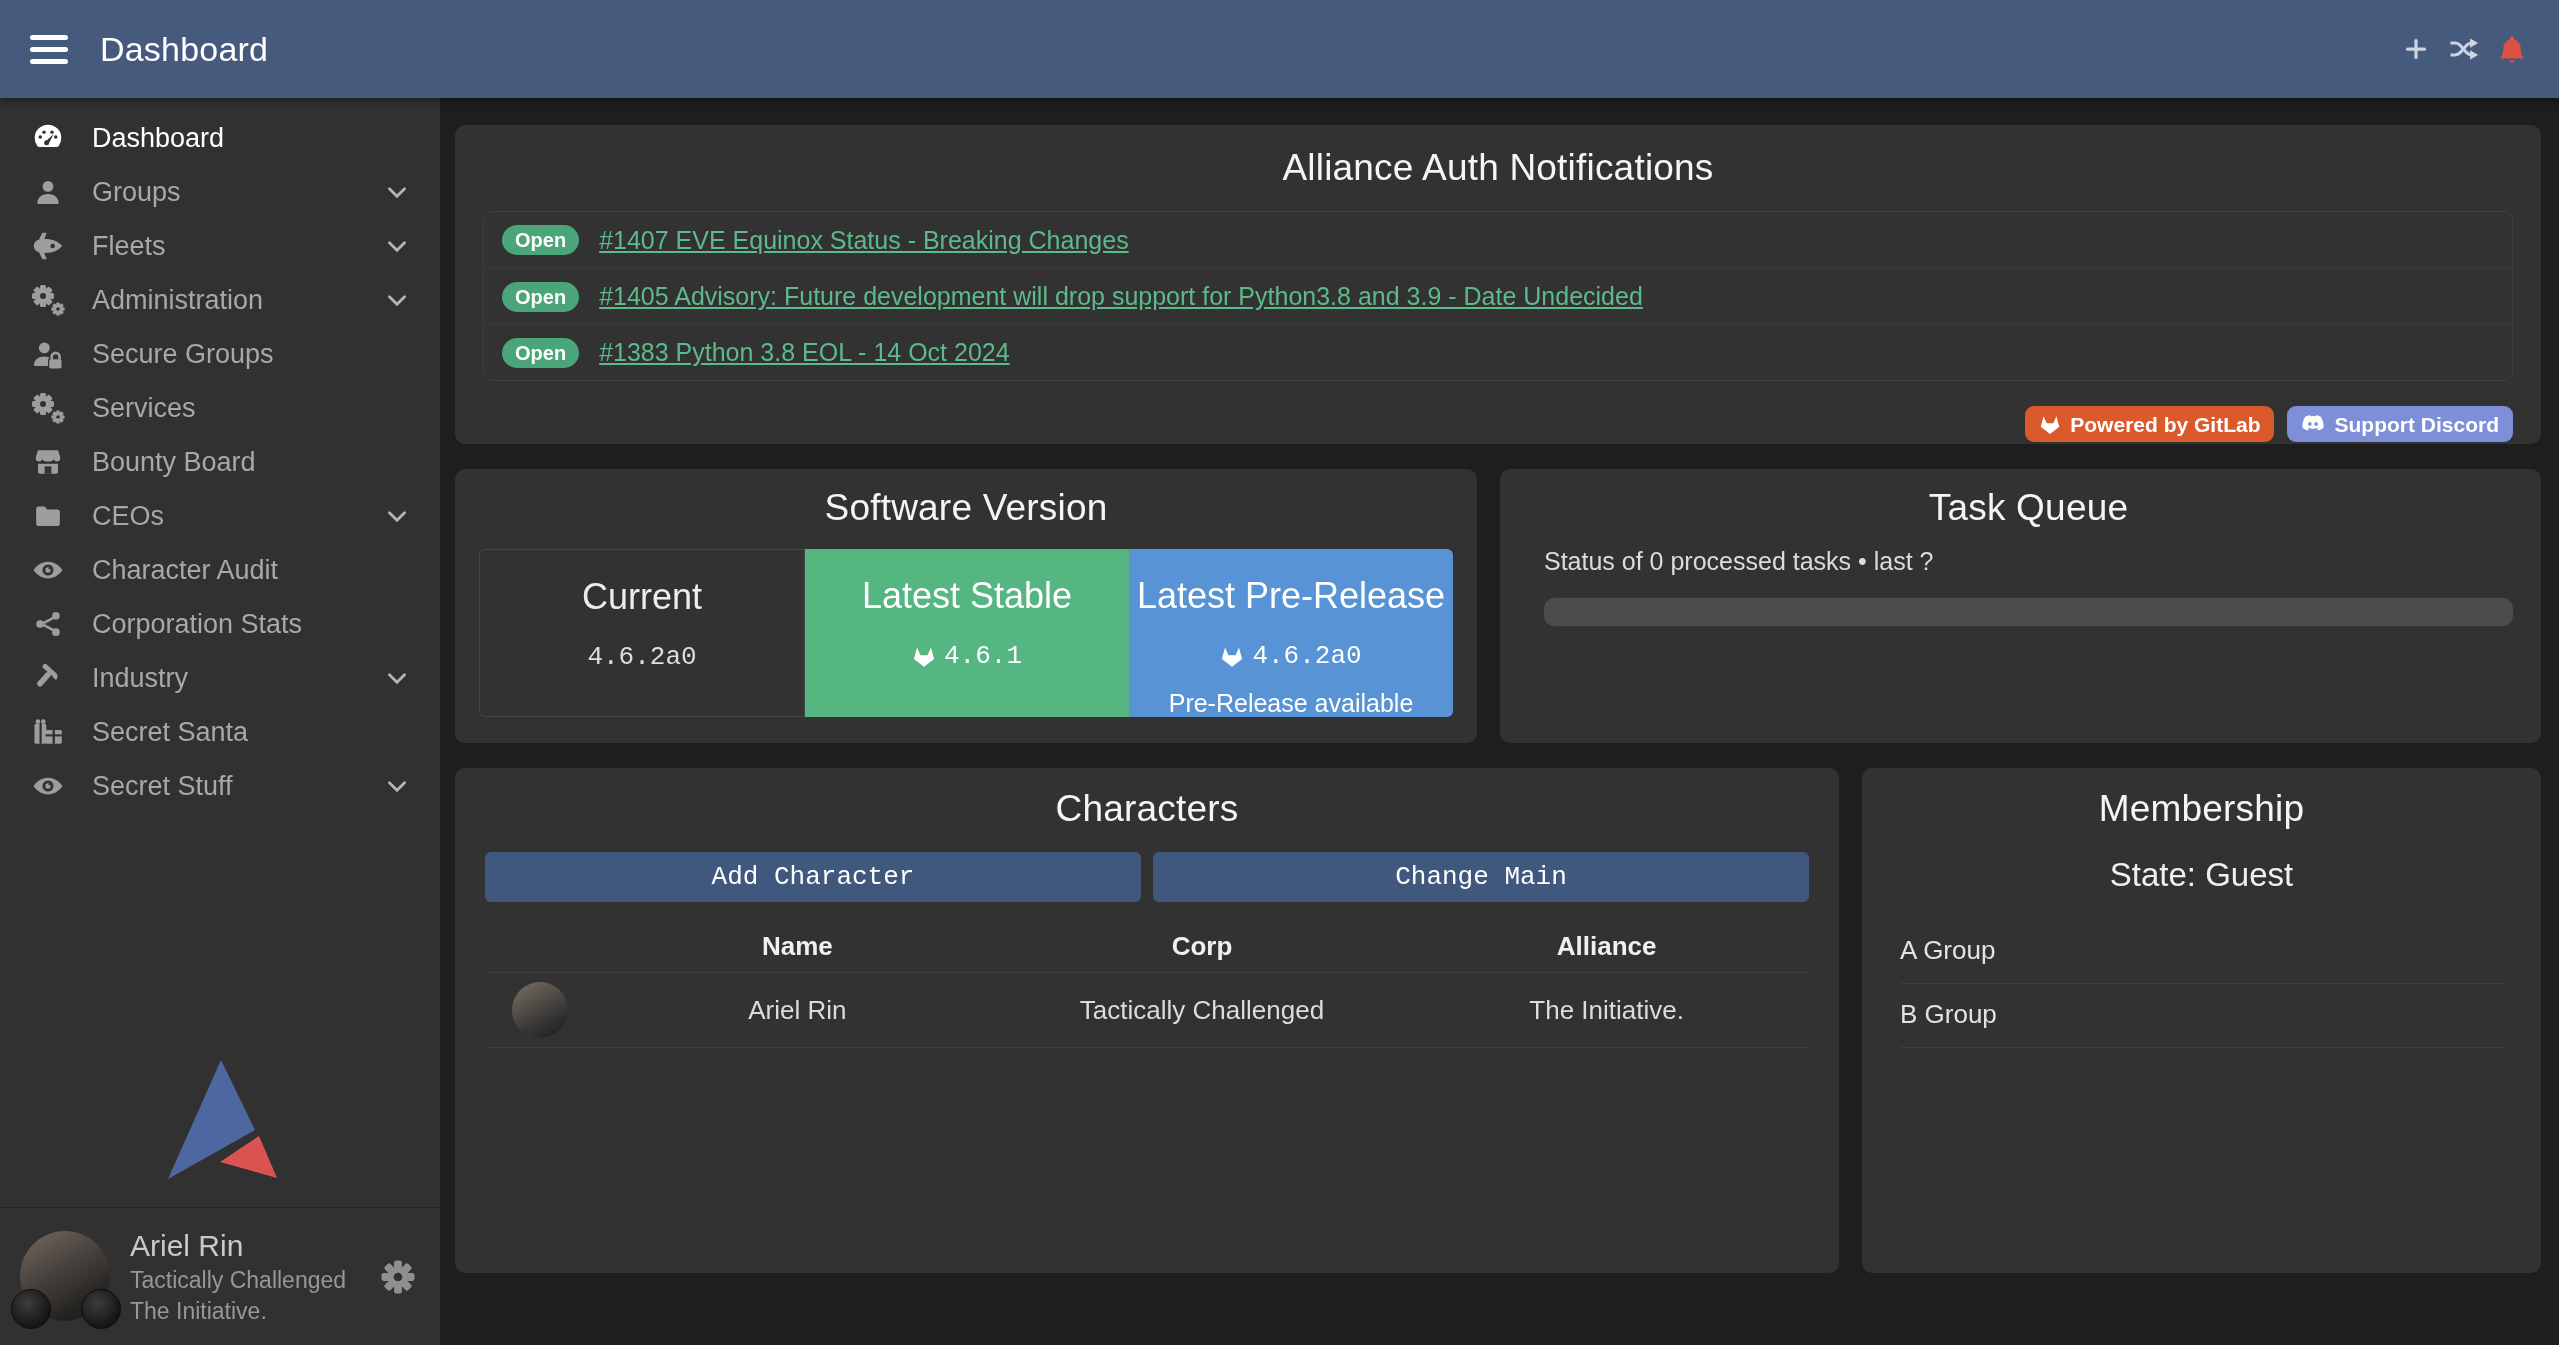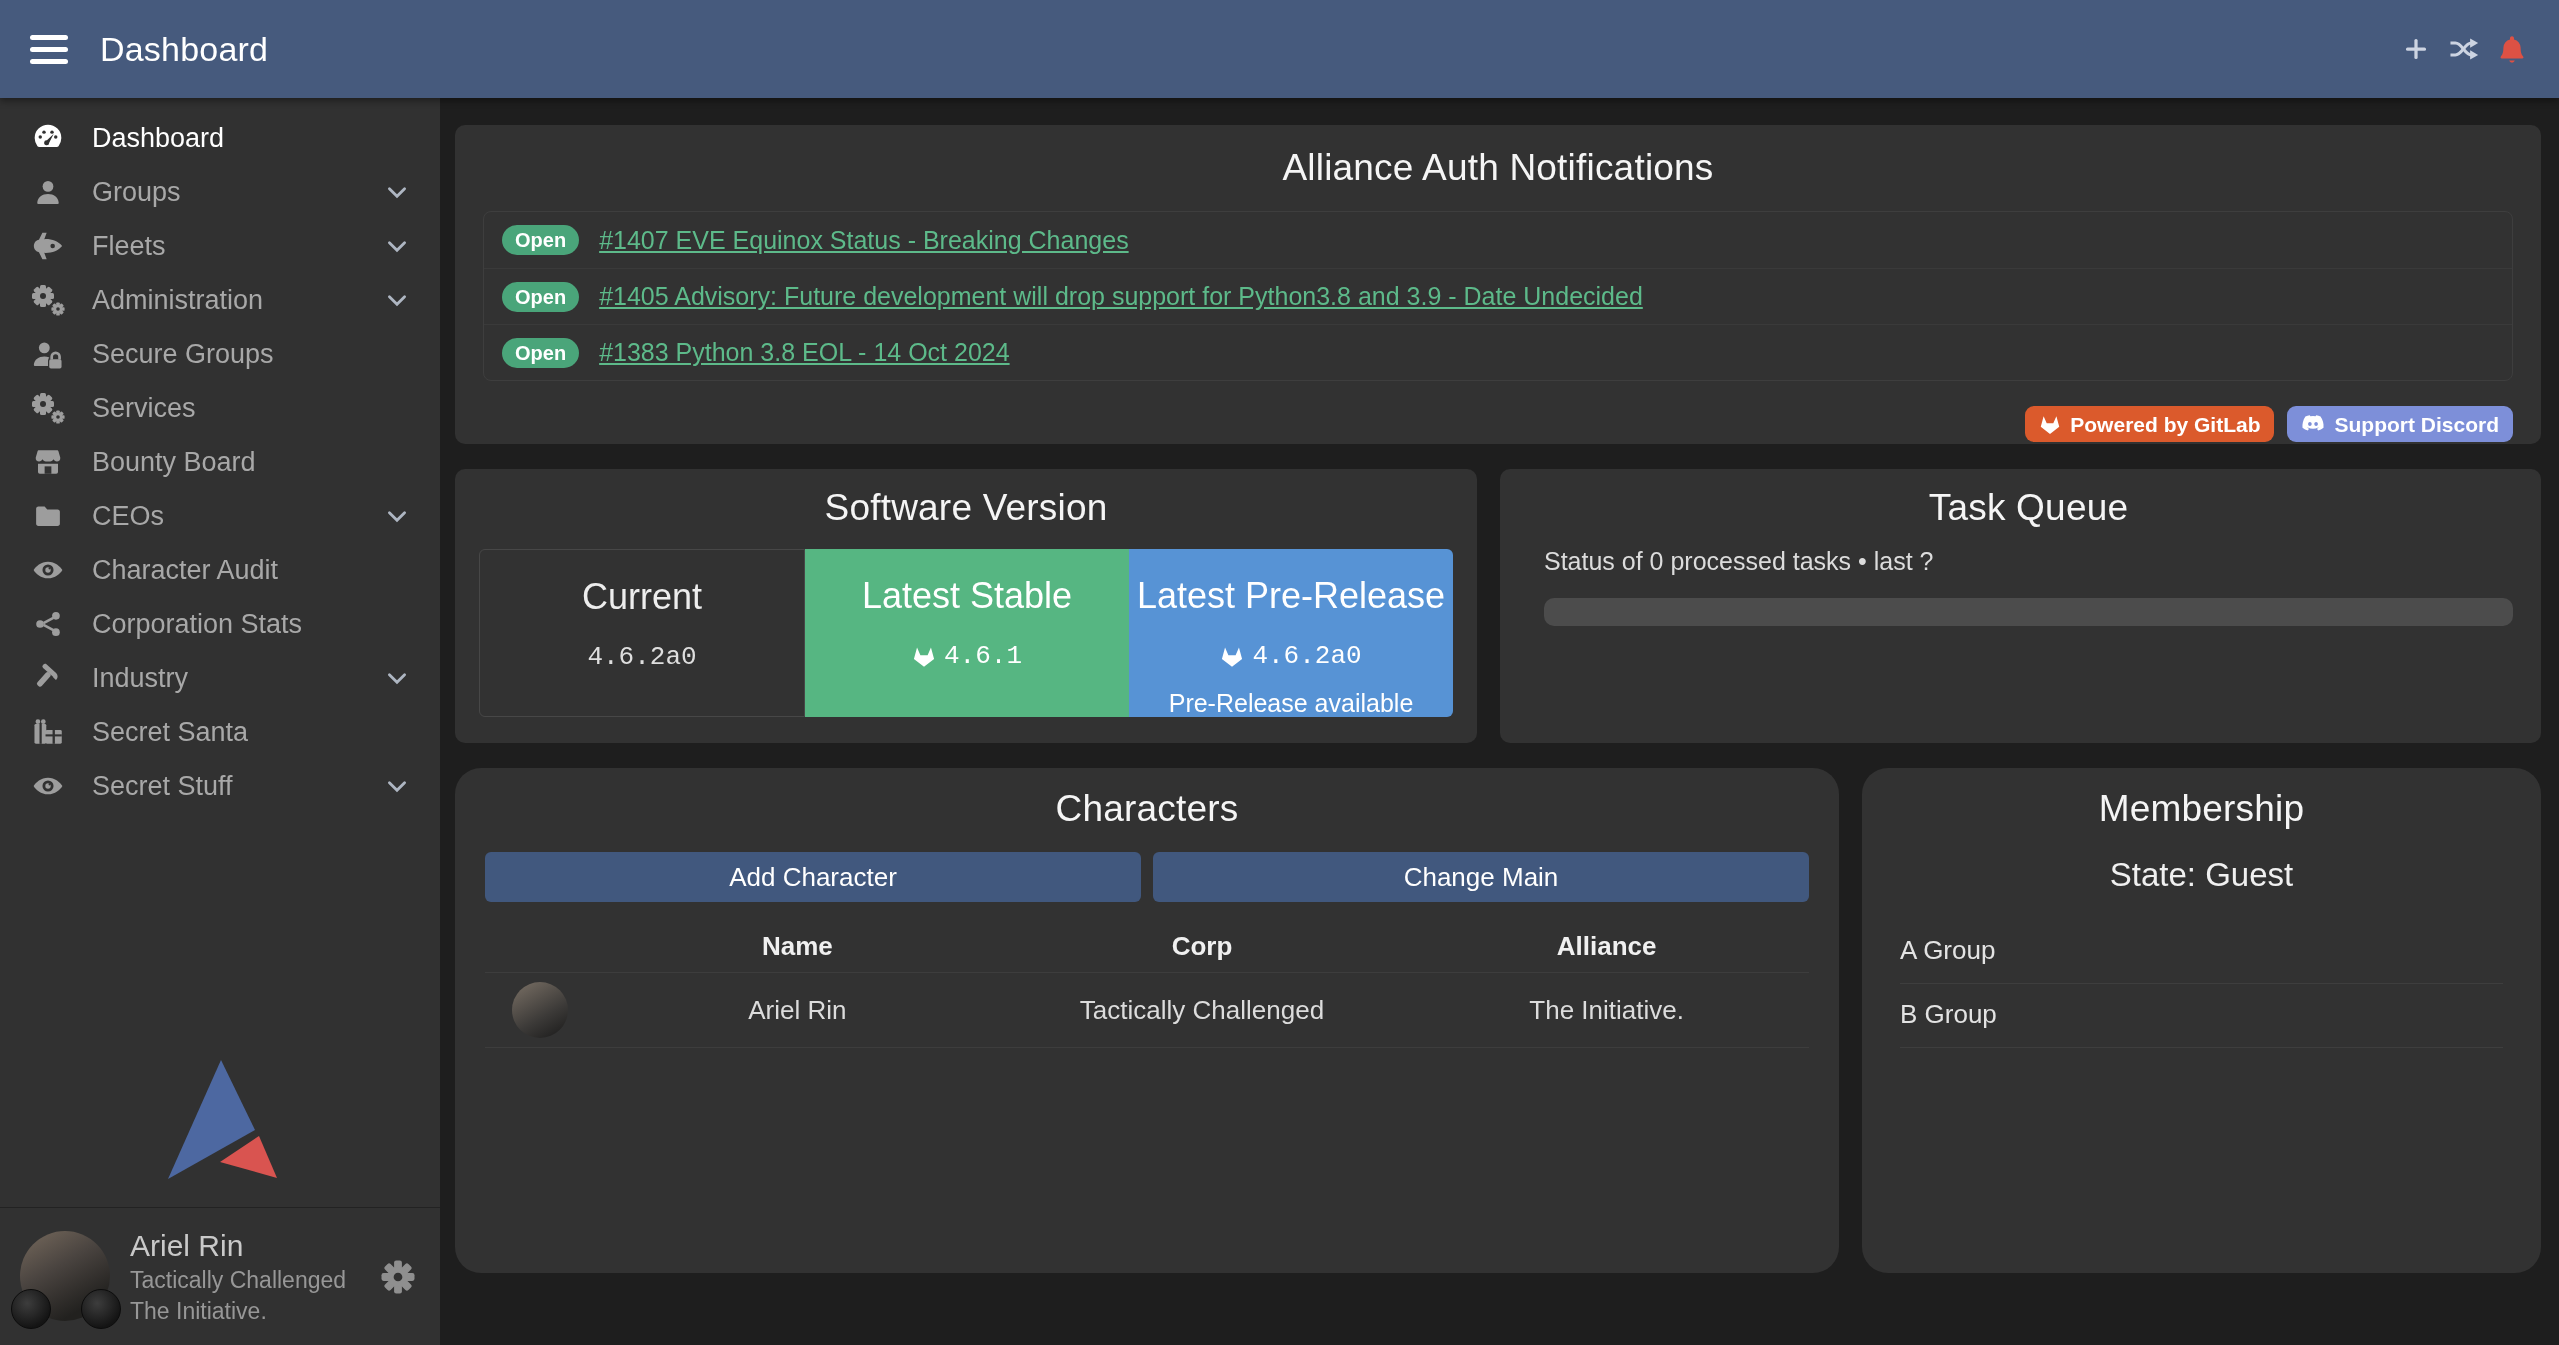--- a/index.html
+++ b/index.html
@@ -81,26 +81,26 @@
   .vver { margin-top:24px; font-size:26px; color:#dedede; display:flex; align-items:center; justify-content:center; gap:8px;font-family:Liberation Mono, monospace; }
   .vcol.stable .vver, .vcol.pre .vver { color:#fff; }
   .vnote { margin-top:18px; font-size:25px; color:#fff; }
   .tq { padding-left:44px; padding-right:28px; }
   .tq-status { margin-top:18px; font-size:25px; color:#dcdcdc; }
   .progress { margin-top:22px; height:28px; background:#4c4c4c; border-radius:10px; overflow:hidden; }
   .progress-fill { height:100%; background:var(--stable-bg,#56b682); width:0; }
   .tq-queue { margin-top:13px; font-size:25px; color:#dcdcdc; }
   
   .row3 { display:grid; grid-template-columns:1384px 679px; gap:23px; }
-  .row3 .panel { height:505px; padding-top:20px;border-radius:26px; }
+  .row3 .panel { height:505px; padding-top:20px; }
   .chars { padding-left:30px; padding-right:30px; }
   .char-buttons { display:flex; gap:12px; margin-top:22px; }
   .char-buttons button {
     flex:1; height:50px; background:var(--button-bg,#41587e); border:0; border-radius:6px;
-    color:#fff; font-size:26px; font-family:Liberation Sans, sans-serif; cursor:pointer;
+    color:#fff; font-size:26px; font-family:Liberation Mono, monospace; cursor:pointer;
   }
   .char-table { margin-top:18px; }
   .cth, .ctr { display:grid; grid-template-columns:110px 1fr 1fr 1fr; align-items:center; }
   .cth { height:52px; font-weight:bold; font-size:26px; color:#f0f0f0; }
   .cth div, .ctr div { text-align:center; }
   .ctr { height:76px; border-top:1px solid #3d3d3d; border-bottom:1px solid #3d3d3d; font-size:26px; color:#dcdcdc; }
   .char-avatar { display:inline-block; width:56px; height:56px; border-radius:50%; background:linear-gradient(150deg,#7b7166,#3c3a38 60%,#191919); vertical-align:middle; }
   
   .member { padding-left:24px; padding-right:24px; }
   .mstate { margin-top:26px; text-align:center; font-size:33px; font-weight:500; color:#f0f0f0; }

